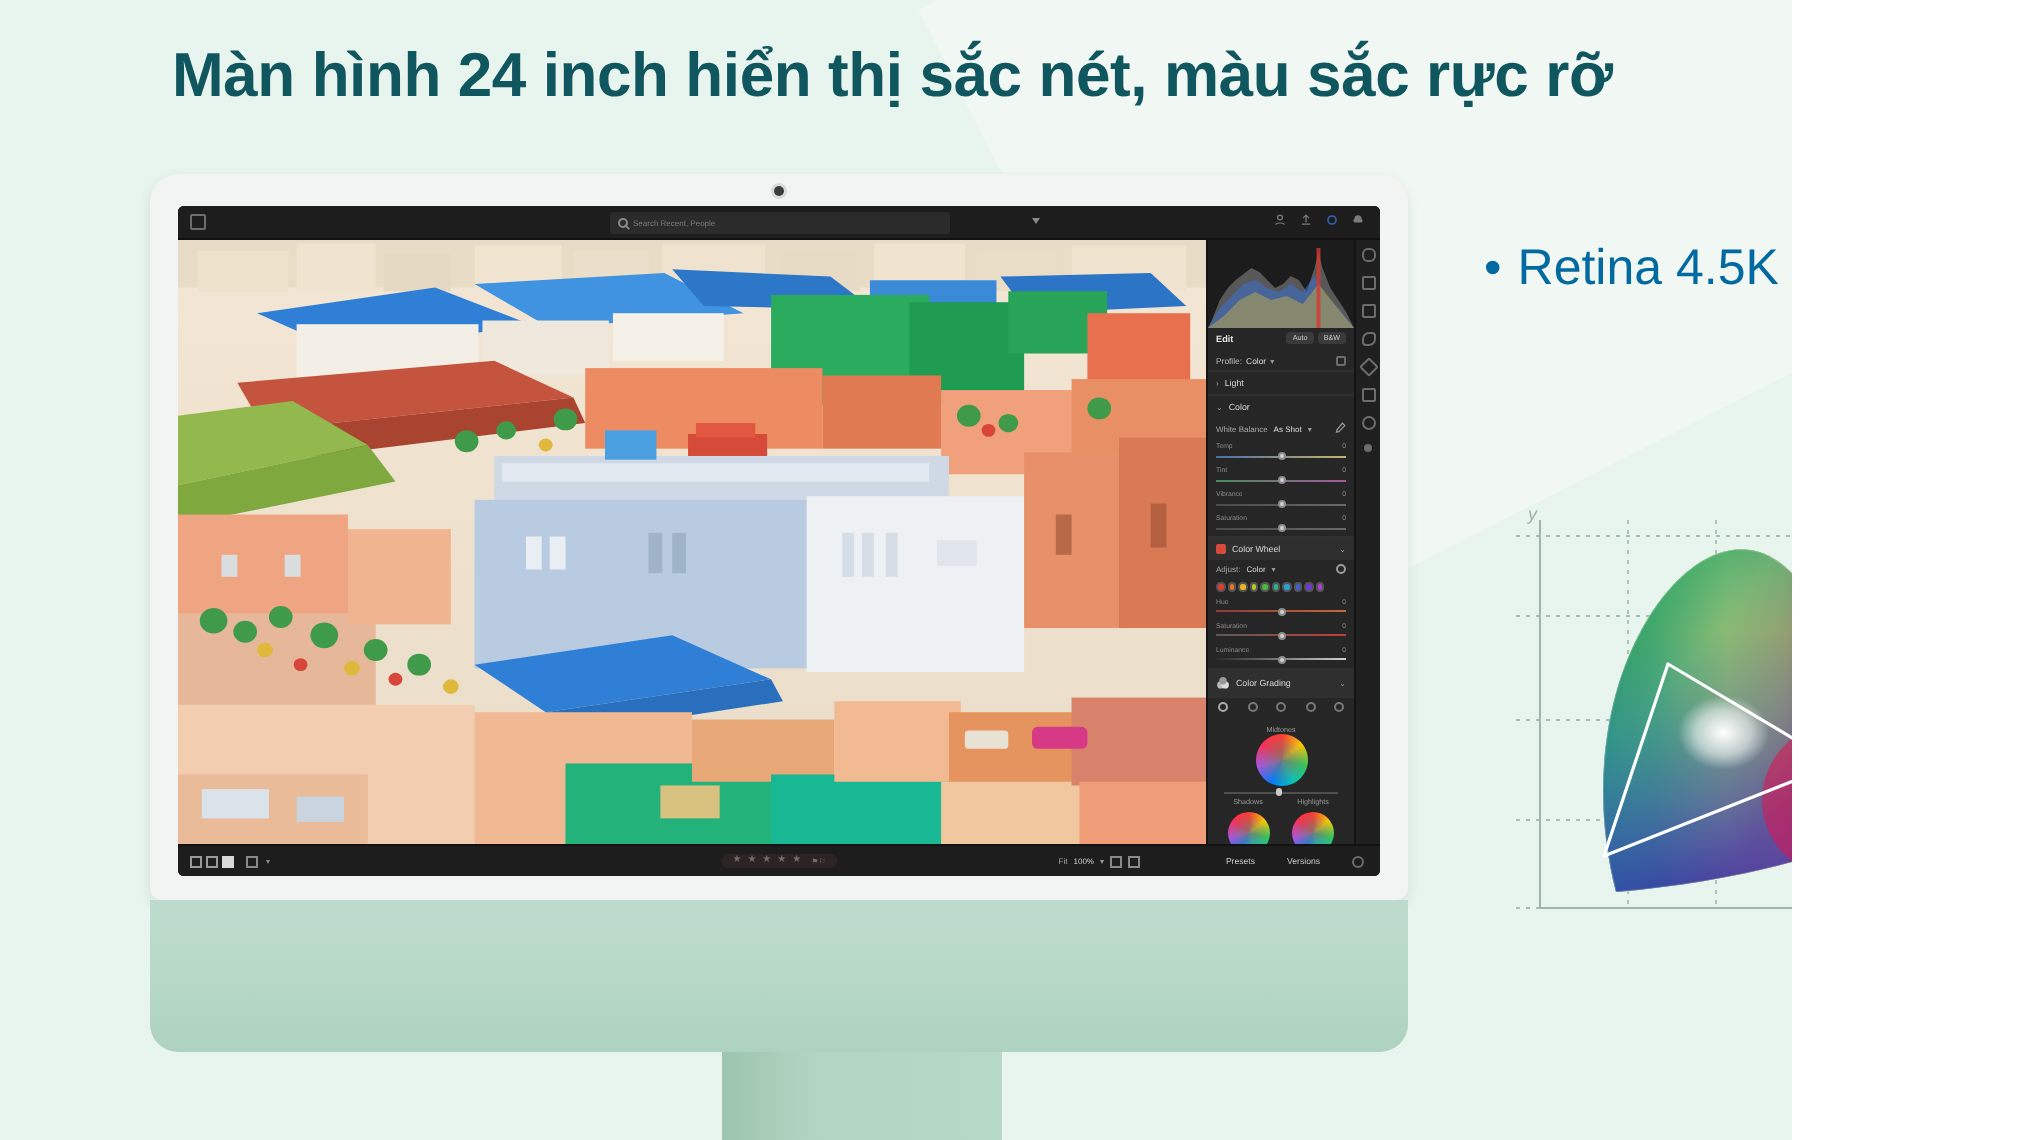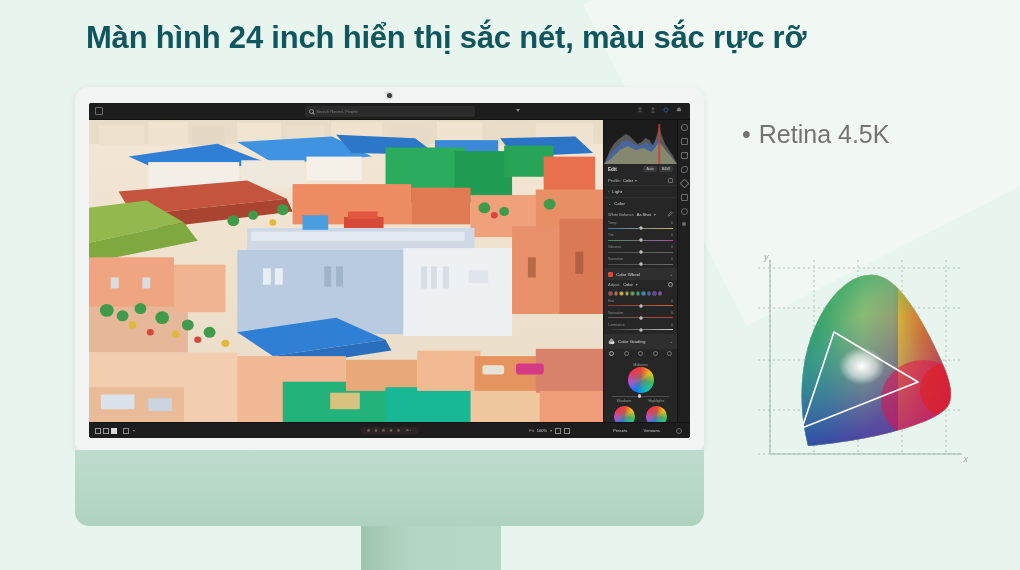--- a/index.html
+++ b/index.html
@@ -3,21 +3,21 @@
 <meta charset="utf-8">
 <style>
   * { box-sizing: border-box; margin: 0; padding: 0; }
   html, body {
     width: 1020px; height: 570px;
     overflow: hidden;
     font-family: "Liberation Sans", sans-serif;
   }
   #stage {
     position: relative;
-    width: 1020px; height: 570px;
+    width: 896px; height: 570px;
     background: #e8f4ee;
     overflow: hidden;
   }
   
   .diag-band {
     position: absolute;
     top: -160px; right: -250px;
     width: 640px; height: 360px;
     background: #f1f8f4;
     transform: rotate(-27deg);
@@ -256,21 +256,21 @@
   .zoom-area {
     position:absolute; right:120px; display:flex; align-items:center; gap:3px;
     font-size:4px; color:#a5a5a5;
   }
   .bot-btn { font-size:4.3px; color:#c9c9c9; }
   .bot-right { position:absolute; right:8px; display:flex; gap:16px; align-items:center;}
 
   
   .bullets {
     position:absolute; left:742px; top:114px;
-    font-size: 25px; color:#737373; line-height: 1.66;
+    font-size: 25px; color:#0369a1; line-height: 1.66;
   }
   .bullets li { list-style:none; white-space:nowrap; }
   .bullets li .dot { margin-right:8px; }
 
   
   .cie {
     position:absolute; left:748px; top:250px;
     width: 222px; height: 214px;
   }
   .cie svg { width:100%; height:100%; display:block; }

